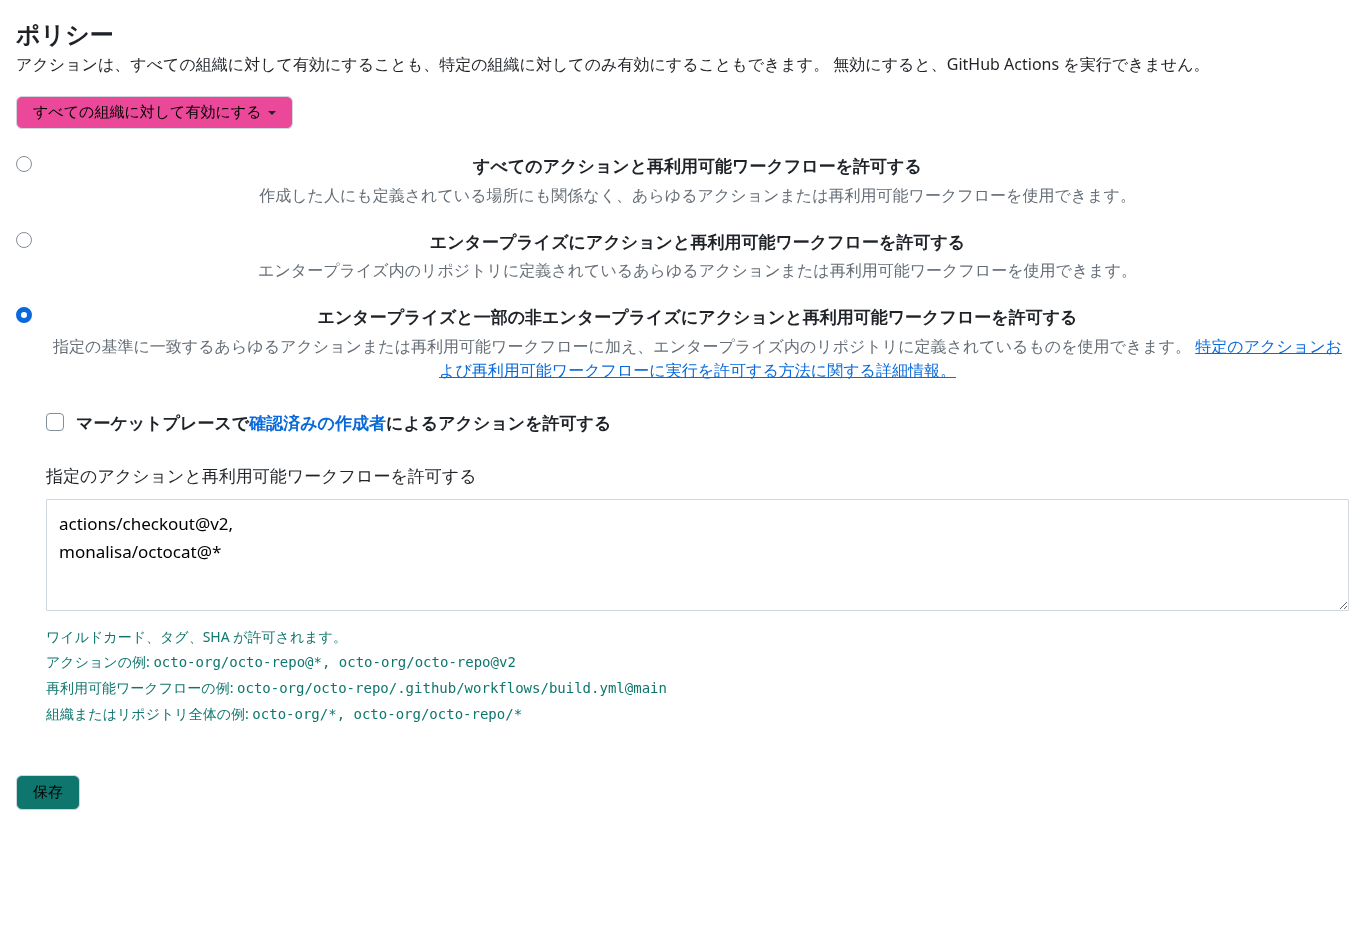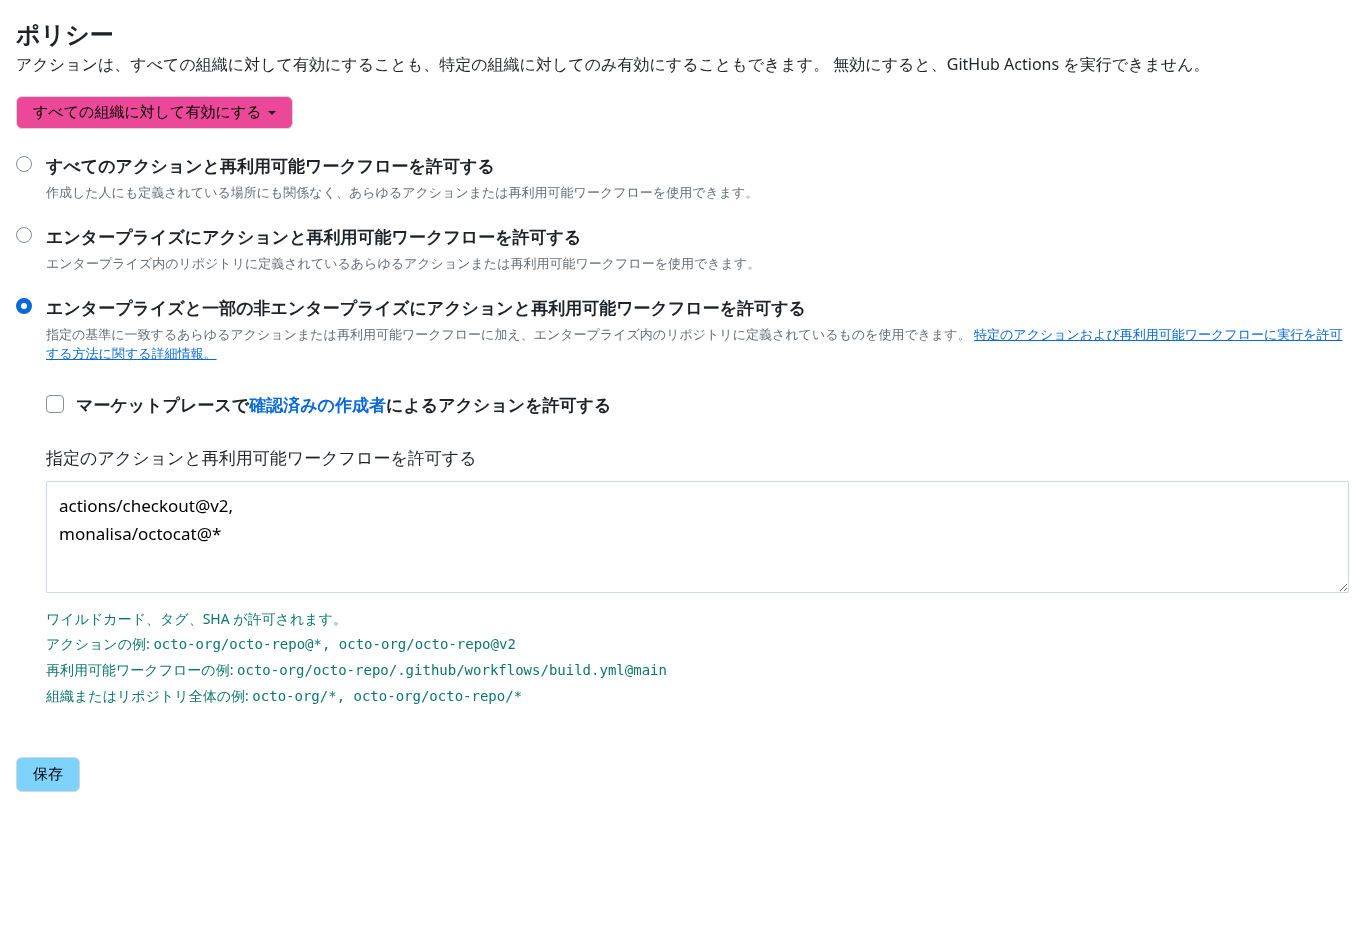--- a/index.html
+++ b/index.html
@@ -45,20 +45,21 @@
       border-right: 4px solid transparent;
       border-top: 4px solid #1f2328;
     }
     .radio-group {
       margin-bottom: 20px;
     }
     .radio-option {
       display: flex;
       align-items: flex-start;
       margin-bottom: 22px;
+      text-align: center;
     }
     .radio-circle {
       flex-shrink: 0;
       width: 16px;
       height: 16px;
       border: 1px solid #868f99;
       border-radius: 50%;
       margin-top: 3px;
       margin-right: 14px;
       cursor: pointer;
@@ -70,21 +71,21 @@
     }
     .radio-content {
       flex: 1;
     }
     .radio-title {
       font-size: 17px;
       font-weight: 600;
       margin-bottom: 4px;
     }
     .radio-desc {
-      font-size: 13px;
+      font-size: 16px;
       color: #656d76;
     }
     .radio-desc a {
       color: #0969da;
       text-decoration: underline;
     }
     .sub-options {
       margin-left: 30px;
       margin-top: 28px;
     }
@@ -151,21 +152,21 @@
     }
     .help-text .mono {
       font-family: ui-monospace, SFMono-Regular, "SF Mono", Menlo, Consolas, monospace;
     }
     .save-btn {
       display: inline-block;
       margin-top: 28px;
       padding: 7px 16px;
       font-size: 15px;
       font-weight: 500;
-      background: #7dd3fc;
+      background: #0f766e;
       border: 1px solid #d0d7de;
       border-radius: 6px;
       cursor: pointer;
     }
   </style>
 </head>
 <body>
 
 
 

